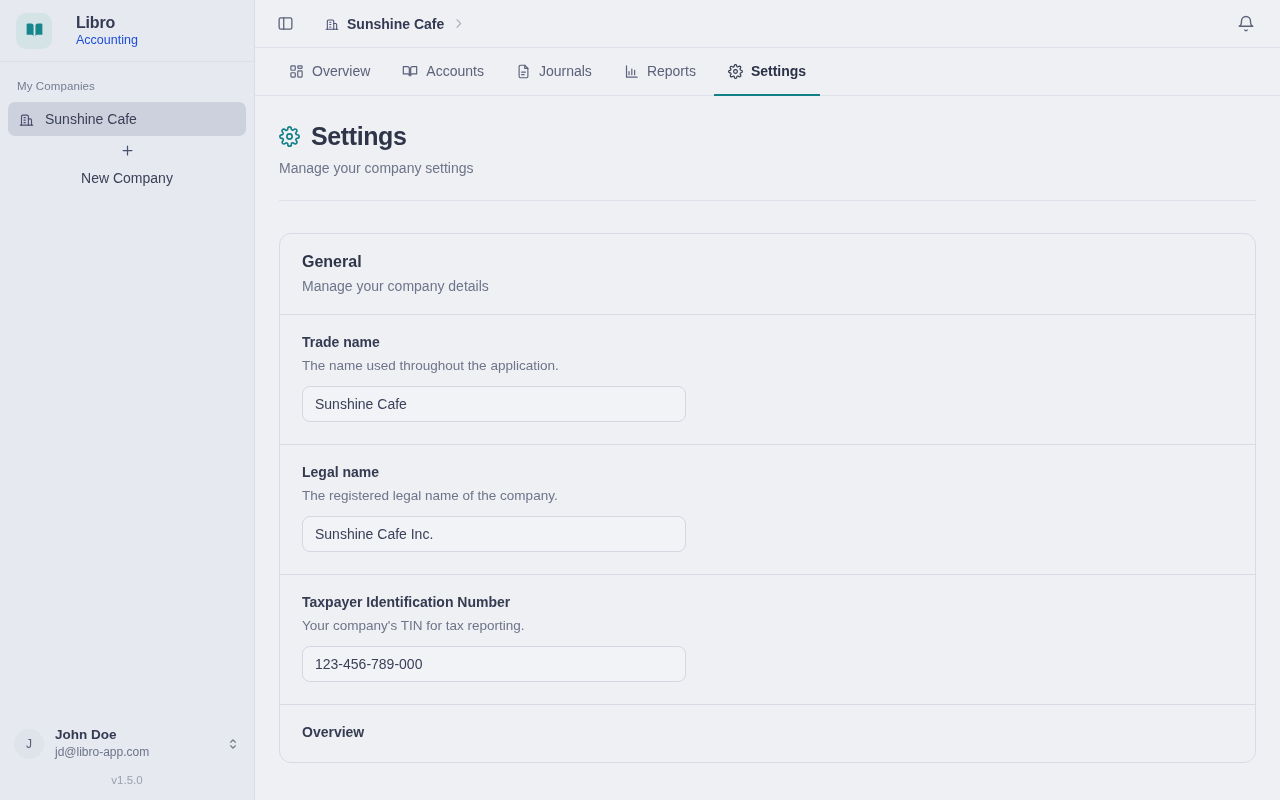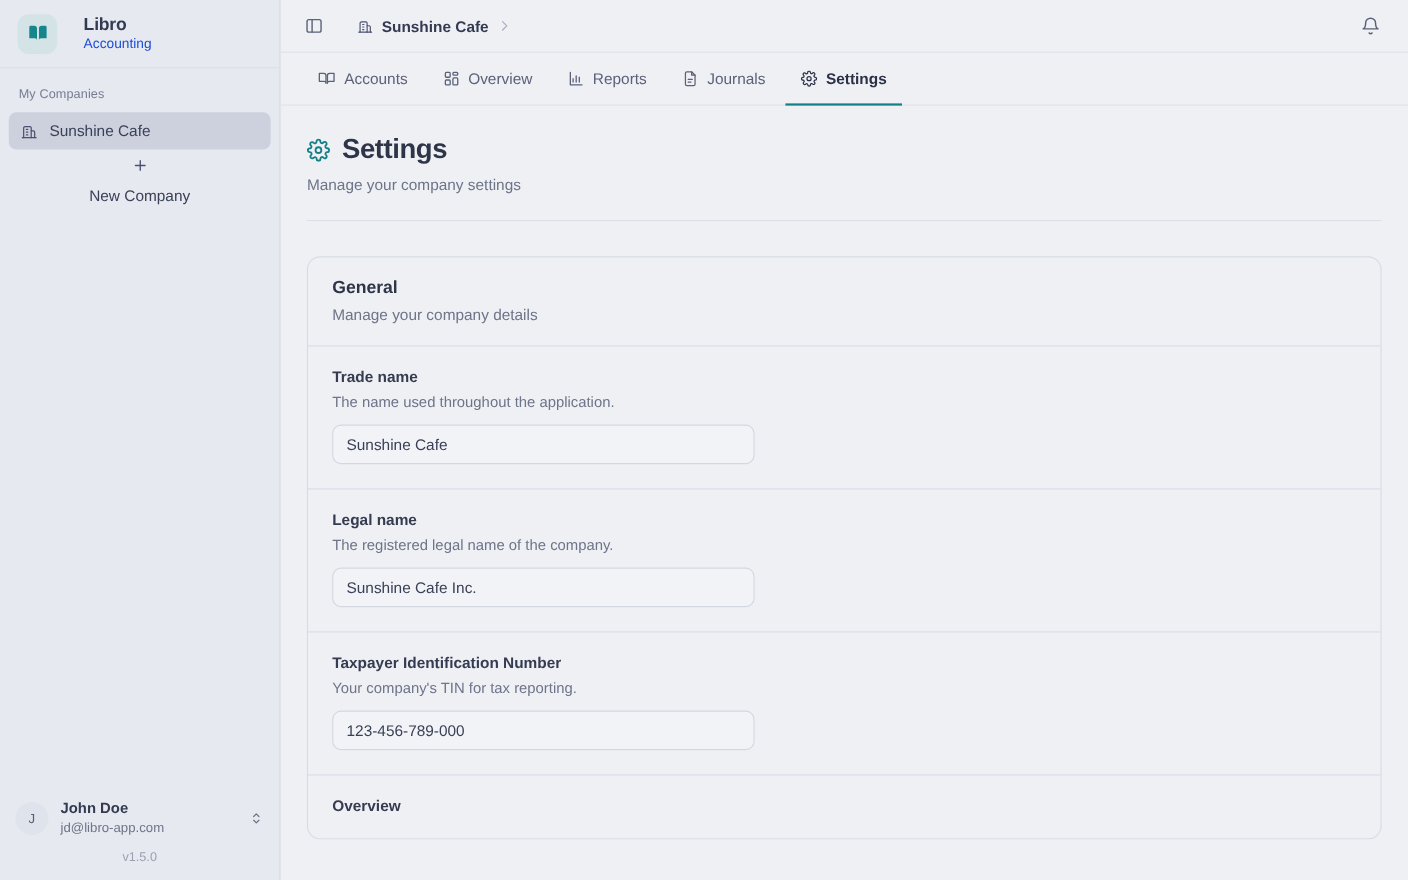--- a/index.html
+++ b/index.html
@@ -406,59 +406,59 @@
             <path d="M18 8a6 6 0 1 0-12 0c0 6-3 7-3 7h18s-3-1-3-7"></path>
             <path d="M10.3 20a2 2 0 0 0 3.4 0"></path>
           </svg>
         </div>
       </div>
     </header>
 
     <nav class="tabbar">
       <div class="tab">
         <span>
-          <svg width="16" height="16" viewBox="0 0 24 24" fill="none" stroke="currentColor" stroke-width="1.8" stroke-linecap="round" stroke-linejoin="round">
-            <path d="M2 5.5h6a3 3 0 0 1 3 3V19a2.6 2.6 0 0 0-2.6-2.6H2z"></path>
-            <path d="M22 5.5h-6a3 3 0 0 0-3 3V19a2.6 2.6 0 0 1 2.6-2.6H22z"></path>
-          </svg>
-        </span>
-        <span>Accounts</span>
-      </div>
-
-      <div class="tab">
-        <span>
           <svg width="15" height="15" viewBox="0 0 24 24" fill="none" stroke="currentColor" stroke-width="1.9" stroke-linecap="round" stroke-linejoin="round">
             <rect x="3" y="3" width="7" height="7" rx="1.4"></rect>
             <rect x="14" y="3" width="7" height="4" rx="1.4"></rect>
             <rect x="14" y="11" width="7" height="10" rx="1.4"></rect>
             <rect x="3" y="14" width="7" height="7" rx="1.4"></rect>
           </svg>
         </span>
         <span>Overview</span>
       </div>
 
       <div class="tab">
         <span>
-          <svg width="15" height="15" viewBox="0 0 24 24" fill="none" stroke="currentColor" stroke-width="1.9" stroke-linecap="round" stroke-linejoin="round">
-            <path d="M4 3v18h17"></path>
-            <path d="M8 17v-5M12.5 17V8M17 17v-7"></path>
-          </svg>
-        </span>
-        <span>Reports</span>
+          <svg width="16" height="16" viewBox="0 0 24 24" fill="none" stroke="currentColor" stroke-width="1.8" stroke-linecap="round" stroke-linejoin="round">
+            <path d="M2 5.5h6a3 3 0 0 1 3 3V19a2.6 2.6 0 0 0-2.6-2.6H2z"></path>
+            <path d="M22 5.5h-6a3 3 0 0 0-3 3V19a2.6 2.6 0 0 1 2.6-2.6H22z"></path>
+          </svg>
+        </span>
+        <span>Accounts</span>
       </div>
 
       <div class="tab">
         <span>
           <svg width="15" height="15" viewBox="0 0 24 24" fill="none" stroke="currentColor" stroke-width="1.8" stroke-linecap="round" stroke-linejoin="round">
             <path d="M14 2H7a2 2 0 0 0-2 2v16a2 2 0 0 0 2 2h10a2 2 0 0 0 2-2V7z"></path>
             <path d="M14 2v5h5"></path>
             <path d="M9 13h6M9 17h4"></path>
           </svg>
         </span>
         <span>Journals</span>
+      </div>
+
+      <div class="tab">
+        <span>
+          <svg width="15" height="15" viewBox="0 0 24 24" fill="none" stroke="currentColor" stroke-width="1.9" stroke-linecap="round" stroke-linejoin="round">
+            <path d="M4 3v18h17"></path>
+            <path d="M8 17v-5M12.5 17V8M17 17v-7"></path>
+          </svg>
+        </span>
+        <span>Reports</span>
       </div>
 
       <div class="tab active">
         <span>
           <svg width="15" height="15" viewBox="0 0 24 24" fill="none" stroke="currentColor" stroke-width="1.8" stroke-linecap="round" stroke-linejoin="round">
             <circle cx="12" cy="12" r="3"></circle>
             <path d="M19.4 15a1.6 1.6 0 0 0 .3 1.8l.1.1a2 2 0 1 1-2.8 2.8l-.1-.1a1.6 1.6 0 0 0-1.8-.3 1.6 1.6 0 0 0-1 1.5V21a2 2 0 1 1-4 0v-.1a1.6 1.6 0 0 0-1-1.5 1.6 1.6 0 0 0-1.8.3l-.1.1a2 2 0 1 1-2.8-2.8l.1-.1a1.6 1.6 0 0 0 .3-1.8 1.6 1.6 0 0 0-1.5-1H3a2 2 0 1 1 0-4h.1a1.6 1.6 0 0 0 1.5-1 1.6 1.6 0 0 0-.3-1.8l-.1-.1a2 2 0 1 1 2.8-2.8l.1.1a1.6 1.6 0 0 0 1.8.3H9a1.6 1.6 0 0 0 1-1.5V3a2 2 0 1 1 4 0v.1a1.6 1.6 0 0 0 1 1.5 1.6 1.6 0 0 0 1.8-.3l.1-.1a2 2 0 1 1 2.8 2.8l-.1.1a1.6 1.6 0 0 0-.3 1.8V9a1.6 1.6 0 0 0 1.5 1H21a2 2 0 1 1 0 4h-.1a1.6 1.6 0 0 0-1.5 1z"></path>
           </svg>
         </span>
         <span>Settings</span>

